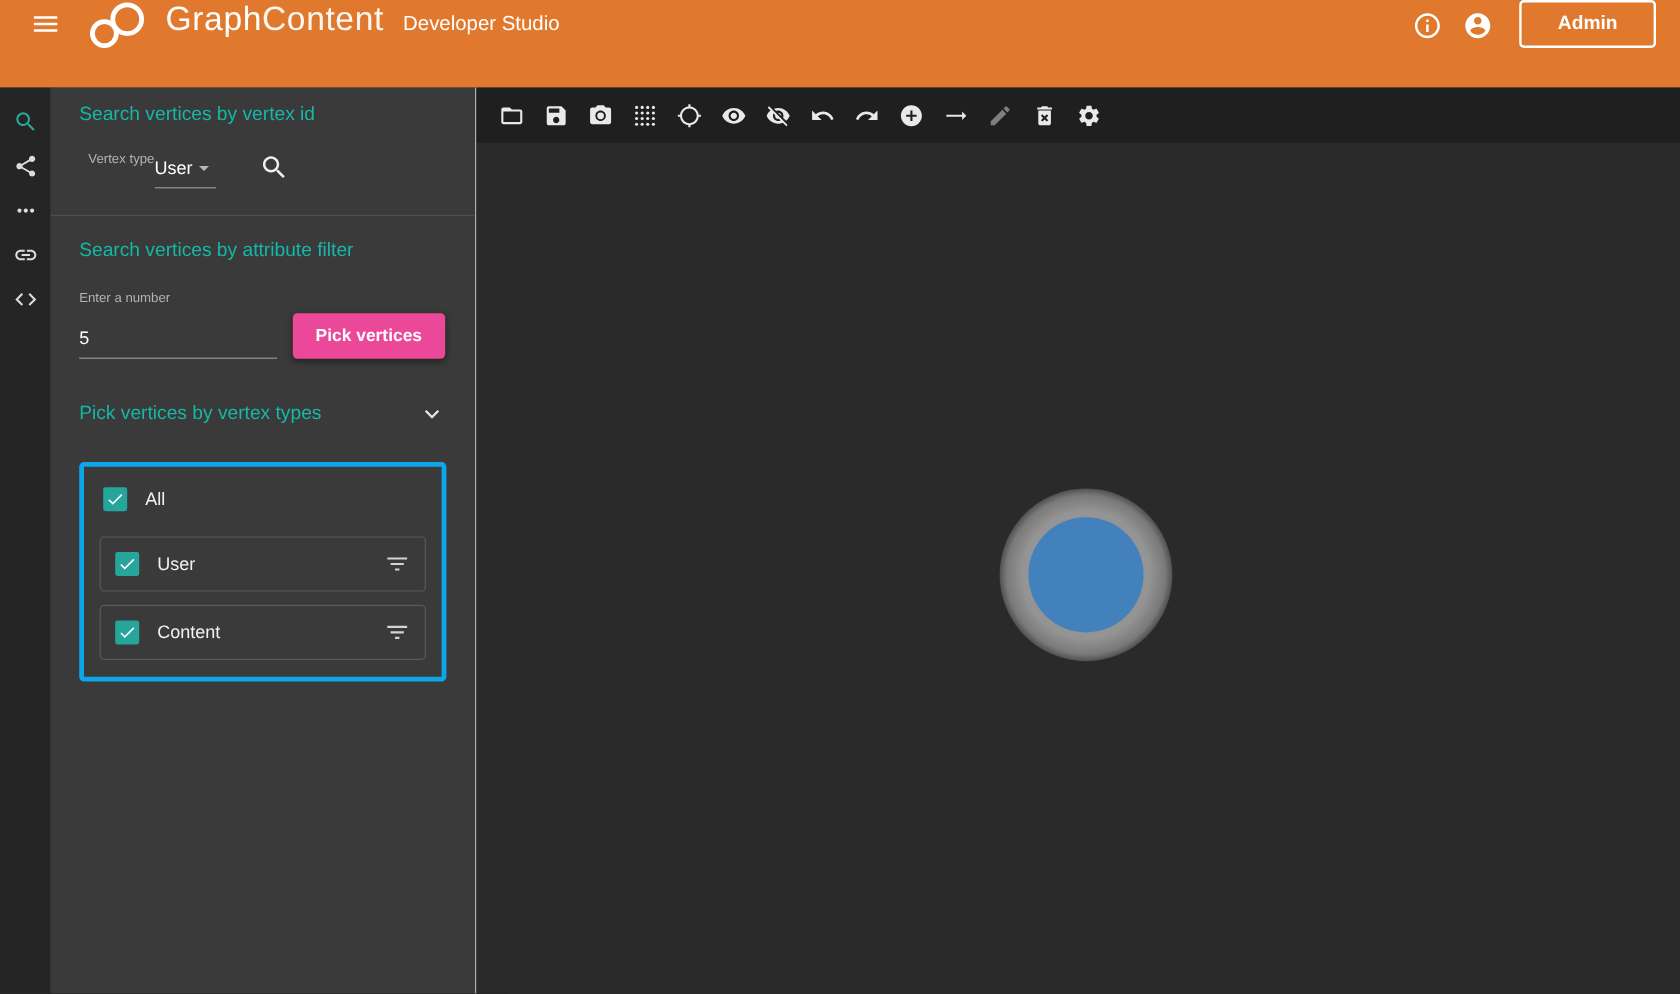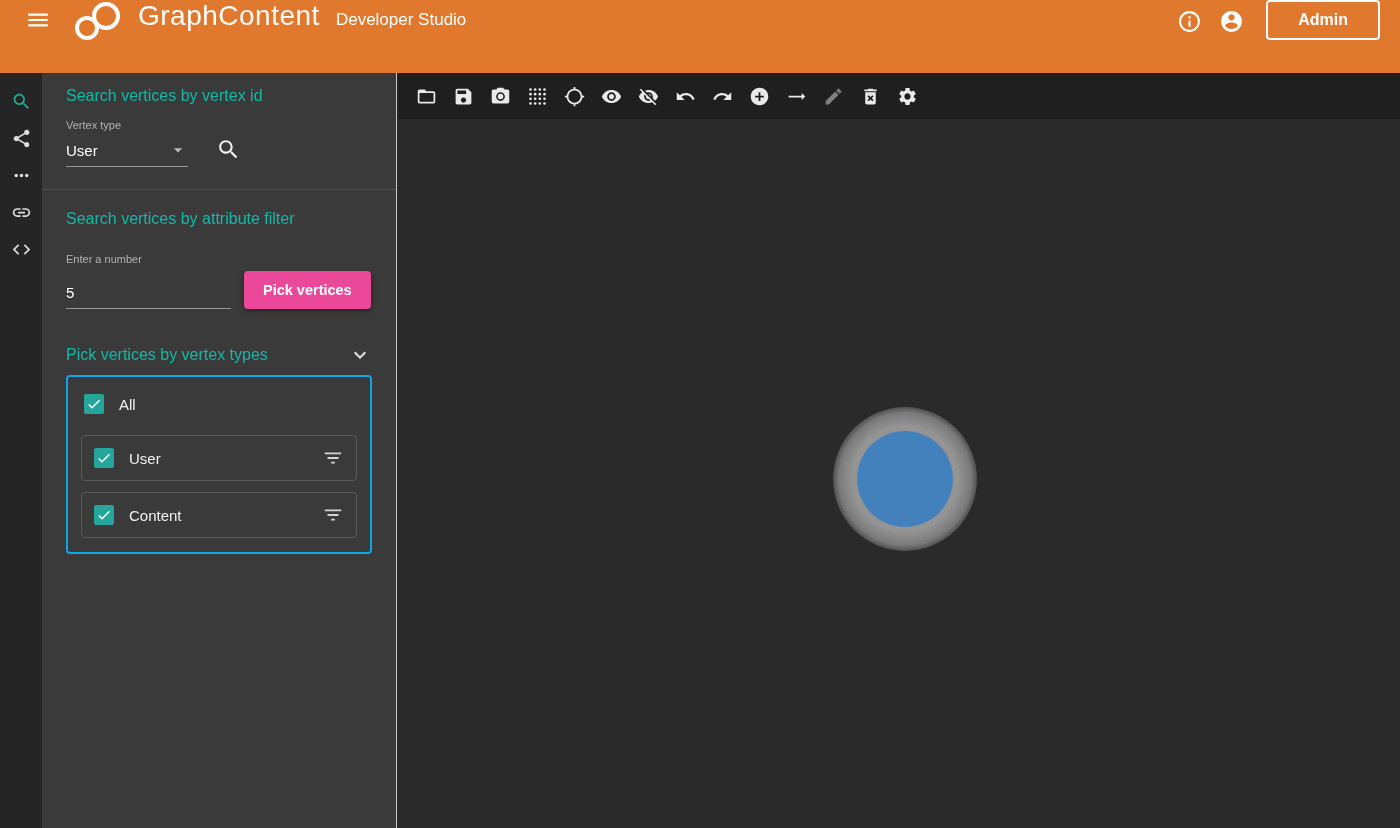--- a/index.html
+++ b/index.html
@@ -57,21 +57,21 @@
     width:355px; flex:0 0 355px;
     background:#3a3a3b;
     border-right:1px solid #c9c9c9;
     padding-top:14px;
     overflow:hidden;
   }
   .side-section { padding:0 24px; }
   .side-title { font-size:16px; font-weight:400; color:#14b8a6; }
   .mini-label { display:block; font-size:11px; color:#b3b3b3; margin-bottom:6px; }
   .fields-row { display:flex; align-items:flex-end; margin-top:14px; }
-  .field { display:flex; flex-direction:column; }
+  .field { display:flex; flex-direction:row;justify-content:center; }
   .vt-field { width:122px; margin-right:12px; }
   .vid-field { width:120px; }
   .select-box {
     display:flex; align-items:center; justify-content:space-between;
     border-bottom:1px solid #979797;
     padding:3px 0 6px;
     font-size:15px; color:#fff;
   }
   .select-box svg { width:20px; height:20px; fill:#b9b9b9; }
   .blur-input { border-bottom:1px solid #979797; padding-bottom:3px; }
@@ -94,22 +94,22 @@
     background:#ec4899; color:#fff;
     font-size:14.5px; font-weight:700;
     padding:11px 19px; border-radius:4px;
     box-shadow:0 2px 5px rgba(0,0,0,.4);
   }
 
   .types-title-row { display:flex; align-items:center; justify-content:space-between; margin-top:34px; }
   .chevron-btn svg { width:24px; height:24px; fill:#e6e6e6; }
 
   .types-box {
-    margin-top:8px;
-    border:2px solid #0ea5e9; border-radius:4px;
+    margin-top:28px;
+    border:4px solid #0ea5e9; border-radius:4px;
     padding:12px 13px 14px;
   }
   .type-row { display:flex; align-items:center; padding:5px 3px 10px; }
   .type-card {
     display:flex; align-items:center;
     border:1px solid #5a5a5a; border-radius:4px;
     padding:11px 12px;
     margin-top:11px;
   }
   .checkbox {

